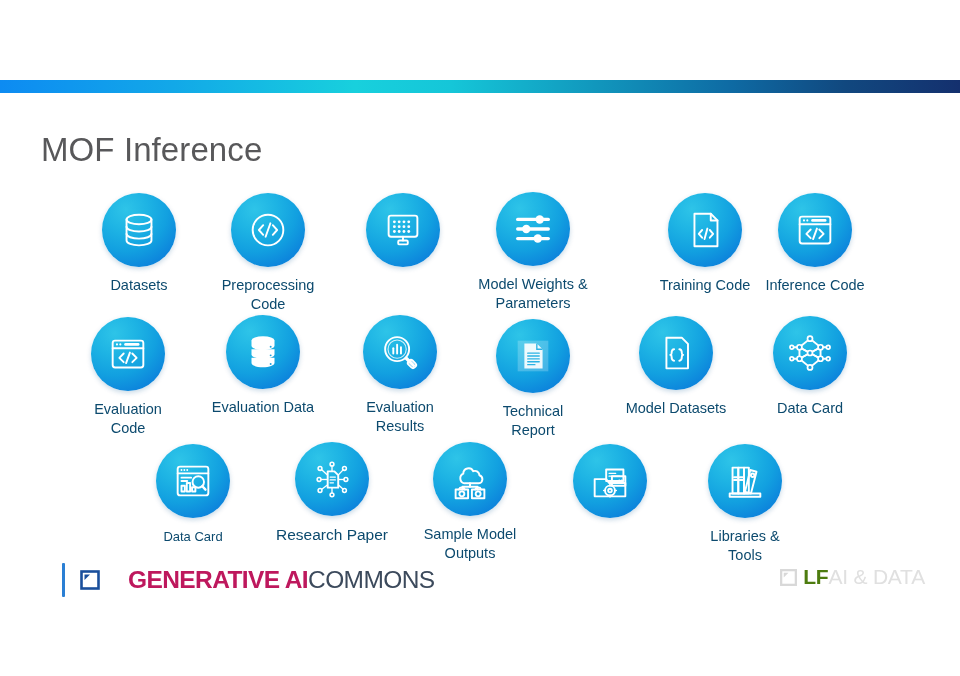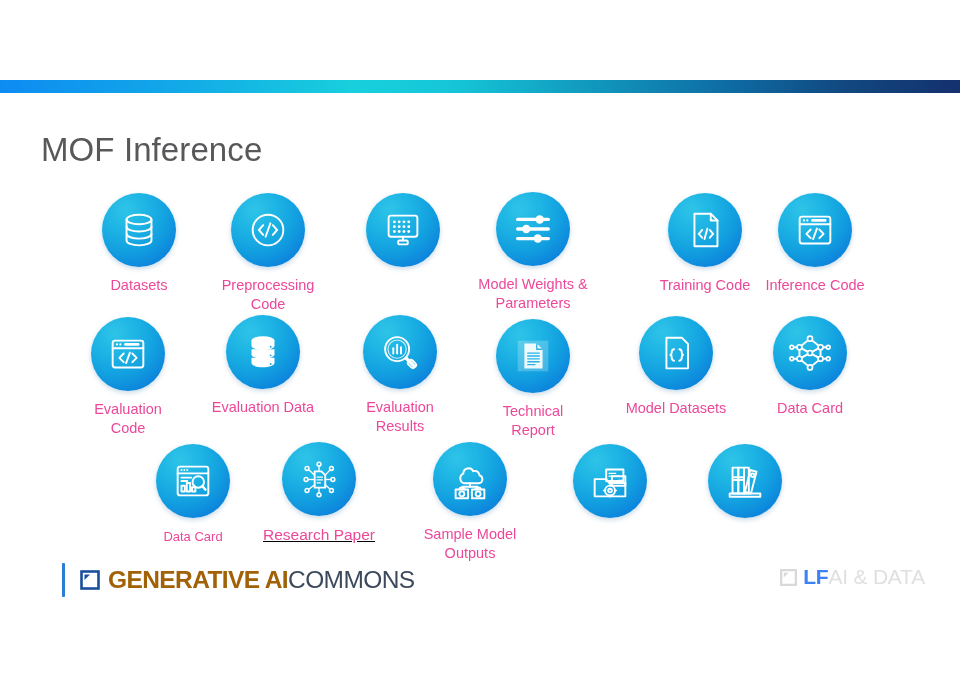--- a/index.html
+++ b/index.html
@@ -32,50 +32,50 @@
   }
   .bubble{
     border-radius:50%;
     background:radial-gradient(circle at 32% 22%, #2ec4e8 0%, #1eb4e4 28%, #12a0e0 55%, #0d86dc 78%, #0b7ad8 100%);
     box-shadow:0 2px 5px rgba(0,80,140,.22);
     display:flex;align-items:center;justify-content:center;
   }
   .bubble svg{display:block;}
   .lbl{
     margin-top:9px;text-align:center;
-    font-size:14.5px;line-height:19px;color:#ec4899;
+    font-size:14.5px;line-height:19px;color:#0c4a6e;
     font-weight:400;
   }
 
   
   #footer{
     position:absolute;left:0;top:556px;width:960px;height:48px;
   }
   #gac-logo{
     position:absolute;left:62px;top:4px;
     display:flex;align-items:center;height:40px;
   }
   #gac-bar{
     width:3px;height:34px;background:#2a7fd4;border-radius:1px;margin-right:14px;
   }
   #gac-mark{margin-right:7px;display:flex;align-items:center;}
   #gac-text{
     font-size:24.5px;font-weight:bold;letter-spacing:-.6px;white-space:nowrap;
   }
-  #gac-text .b{color:#a16207;}
+  #gac-text .b{color:#be185d;margin-left:20px;}
   #gac-text .g{color:#3c4a5c;font-weight:400;}
   #lf-logo{
     position:absolute;right:35px;top:9px;
     display:flex;align-items:center;
   }
   #lf-mark{margin-right:5px;display:flex;align-items:center;}
   #lf-text{
     font-size:21px;letter-spacing:-.2px;white-space:nowrap;color:#dedede;
   }
-  #lf-text .b{font-weight:bold;color:#3b82f6;}
+  #lf-text .b{font-weight:bold;color:#4d7c0f;}
   #lf-text .g{font-weight:400;color:#e0e0e0;text-align:center;}
 </style>
 </head>
 <body>
 
 <div id="top-bar"></div>
 
 <div id="page-title">MOF Inference</div>
 
 <div id="components">
@@ -286,21 +286,21 @@
        <rect x="12" y="29" width="3.5" height="6"></rect>
        <rect x="17.5" y="26" width="3.5" height="9"></rect>
        <rect x="23" y="30.5" width="3.5" height="4.5"></rect>
      </g>
      <circle cx="29.5" cy="25" r="6" fill="none" stroke="#ffffff" stroke-width="2" stroke-linecap="round" stroke-linejoin="round"></circle>
      <line x1="33.8" y1="29.5" x2="37" y2="33" stroke="#fff" stroke-width="2.6" stroke-linecap="round"></line>
         </svg>
       </div>
       <div class="lbl" style="font-size: 13px;">Data Card</div>
     </div>
-    <div class="comp" style="width: 160px; left: 239px; top: 442px; text-decoration: underline;">
+    <div class="comp" style="width: 160px; left: 252px; top: 442px;">
       <div class="bubble" style="width: 74px; height: 74px;">
         <svg width="46" height="46" viewBox="0 0 48 48">
           <path d="M19.5 16h7l4 4v13h-11z" fill="none" stroke="#ffffff" stroke-width="2" stroke-linecap="round" stroke-linejoin="round"></path>
      <g stroke="#ffffff" stroke-width="1.3" stroke-linecap="round">
        <line x1="22" y1="22" x2="27.5" y2="22"></line>
        <line x1="22" y1="25" x2="27.5" y2="25"></line>
        <line x1="22" y1="28" x2="25.5" y2="28"></line>
      </g>
      <g stroke="#ffffff" stroke-width="1.4">
        <line x1="19.5" y1="20" x2="13" y2="14"></line>
@@ -379,20 +379,21 @@
       <path d="M29.5 12.5l6.5 1.8-5.8 22.7-6.2-1.8z"></path>
       <circle cx="32" cy="18" r="1.8"></circle>
       <line x1="12.5" y1="20" x2="15.5" y2="20"></line>
             <line x1="12.5" y1="23" x2="15.5" y2="23"></line>
       <line x1="18.5" y1="20" x2="21.5" y2="20"></line>
             <line x1="18.5" y1="23" x2="21.5" y2="23"></line>
       <path d="M8 37h32v3.5H8z"></path>
      </g>
         </svg>
       </div>
+      <div class="lbl" style="font-size: 14.5px;">Libraries &amp;<br>Tools</div>
     </div>
   </div>
 
 <div id="footer">
   <div id="gac-logo">
     <div id="gac-bar"></div>
     <div id="gac-mark">
       <svg width="22" height="22" viewBox="0 0 22 22">
         <rect x="2.5" y="2.5" width="17" height="17" fill="none" stroke="#1a4f9c" stroke-width="2.6"></rect>
         <polygon points="5.5,5.5 11,5.5 5.5,11" fill="#1a4f9c"></polygon>

